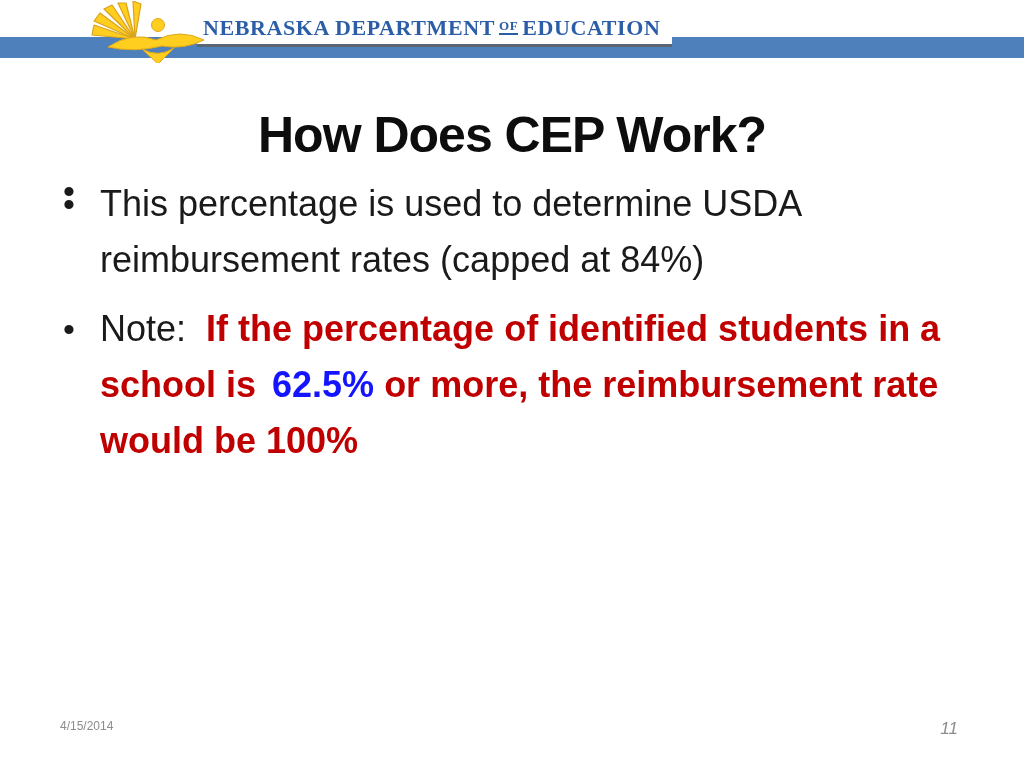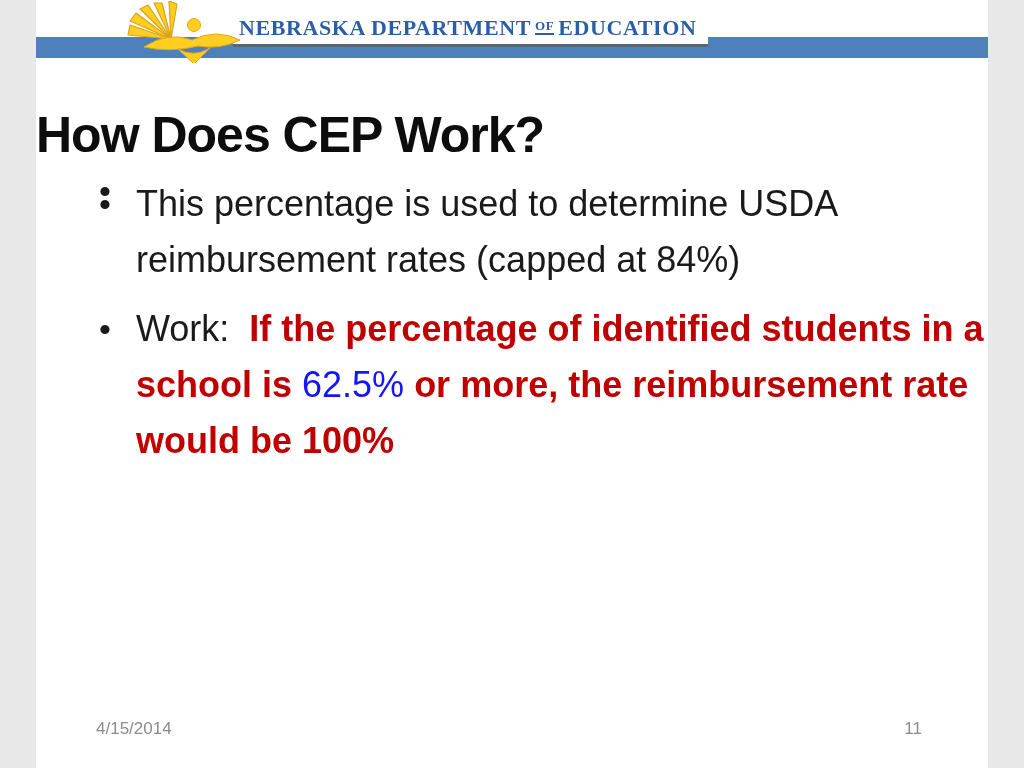--- a/index.html
+++ b/index.html
@@ -1,47 +1,47 @@
 <!DOCTYPE html>
 <html><head>
 <meta charset="utf-8">
 <style>
   html,body{margin:0;padding:0;background:#e8e8e8;}
   .slide{
-    position:relative;width:952px;height:768px;background:#ffffff;
+    position:relative;width:1024px;height:768px;background:#ffffff;
     font-family:"Liberation Sans",sans-serif;overflow:hidden;margin:0 auto;
   }
   
   .top-bar{position:absolute;top:37px;left:0;width:1024px;height:21px;background:#4E80BC;}
   .logo{position:absolute;left:80px;top:1px;width:150px;height:62px;z-index:3;}
   .org-name{
     position:absolute;left:197px;top:14px;z-index:2;background:#ffffff;
     padding:1px 12px 3px 6px;border-bottom:3px solid #5a6673;
     color:#2B5EA7;font-family:"Liberation Serif",serif;font-weight:bold;
     font-size:22px;letter-spacing:0.6px;white-space:nowrap;
   }
   .org-of{font-size:13px;vertical-align:5px;border-bottom:2px solid #2B5EA7;margin:0 4px;}
   
   .title{
-    position:absolute;top:72px;left:0;width:1024px;
+    position:absolute;top:72px;left:0;width:1024px;text-align:center;
     font-size:50px;font-weight:bold;color:#0d0d0d;letter-spacing:-1px;
   }
   
   .bullets{position:absolute;top:163px;left:60px;width:910px;list-style:none;margin:0;padding:0;}
   .bullet{
     position:relative;padding-left:40px;margin:0 0 13px 0;
     font-size:36px;line-height:56px;color:#1a1a1a;
   }
   .dot{position:absolute;left:3px;top:0;font-size:34px;color:#1a1a1a;}
   .seg{white-space:pre-wrap;}
   .seg-red{color:#C00000;font-weight:bold;}
-  .seg-blue{color:#1414FF;font-weight:normal;}
+  .seg-blue{color:#1414FF;font-weight:bold;margin-left:6px;}
   
-  .footer-date{position:absolute;left:60px;top:719px;font-size:17px;color:#8C8C8C;}
-  .footer-page{position:absolute;right:66px;top:719px;font-size:17px;color:#8C8C8C;}
+  .footer-date{position:absolute;left:60px;top:719px;font-size:12px;color:#8C8C8C;}
+  .footer-page{position:absolute;right:66px;top:719px;font-size:17px;color:#8C8C8C;font-style:italic;}
 </style>
 </head>
 <body>
 
 <div class="slide">
 
   <div class="top-bar"></div>
 
   <div class="logo">
     <svg width="150" height="62" viewBox="0 0 150 62" xmlns="http://www.w3.org/2000/svg">
@@ -74,21 +74,21 @@
       <span class="dot">•</span>
     </li>
 
     <li class="bullet">
       <span class="dot">•</span>
       <span class="seg">This percentage is used to determine USDA reimbursement rates (capped at 84%)</span>
     </li>
 
     <li class="bullet">
       <span class="dot">•</span>
-      <span class="seg">Work:  </span><span class="seg seg-red">If the percentage of identified students in a school is </span><span class="seg seg-blue">62.5%</span><span class="seg seg-red"> or more, the reimbursement rate would be 100%</span>
+      <span class="seg">Note:  </span><span class="seg seg-red">If the percentage of identified students in a school is </span><span class="seg seg-blue">62.5%</span><span class="seg seg-red"> or more, the reimbursement rate would be 100%</span>
     </li>
 
   </ul>
 
   <div class="footer-date">4/15/2014</div>
   <div class="footer-page">11</div>
 
 </div>
 
 </body></html>

